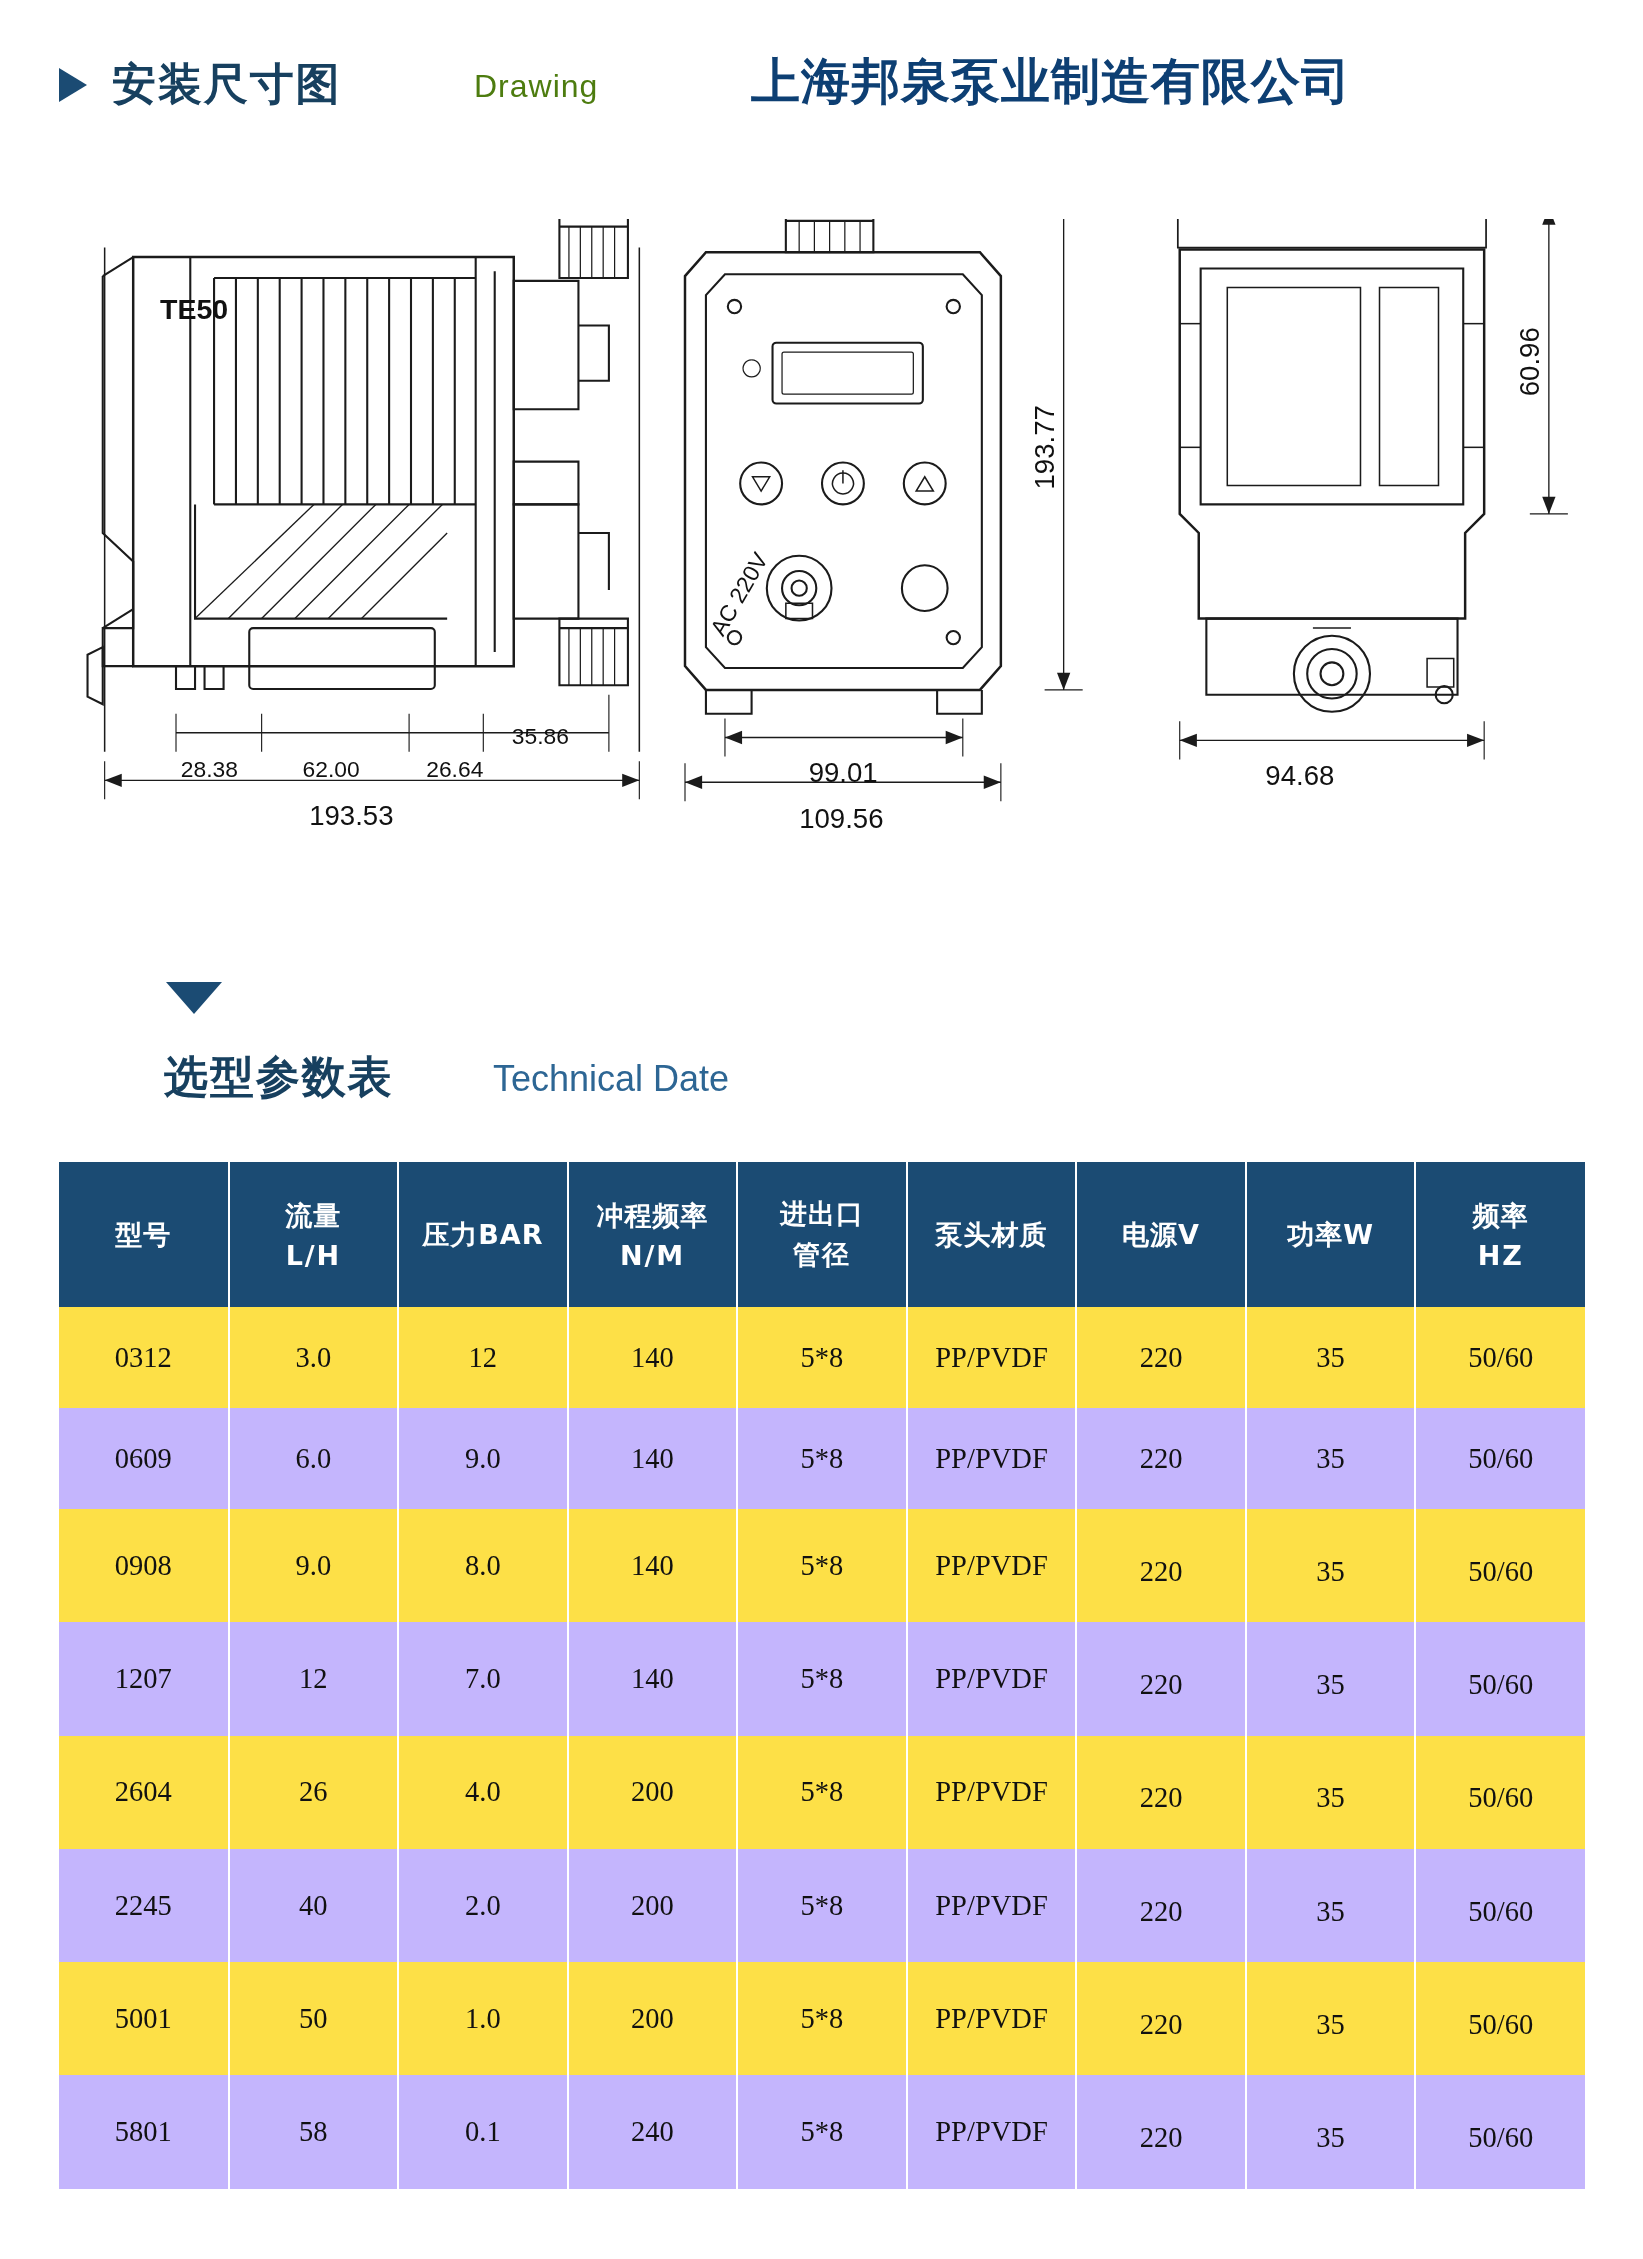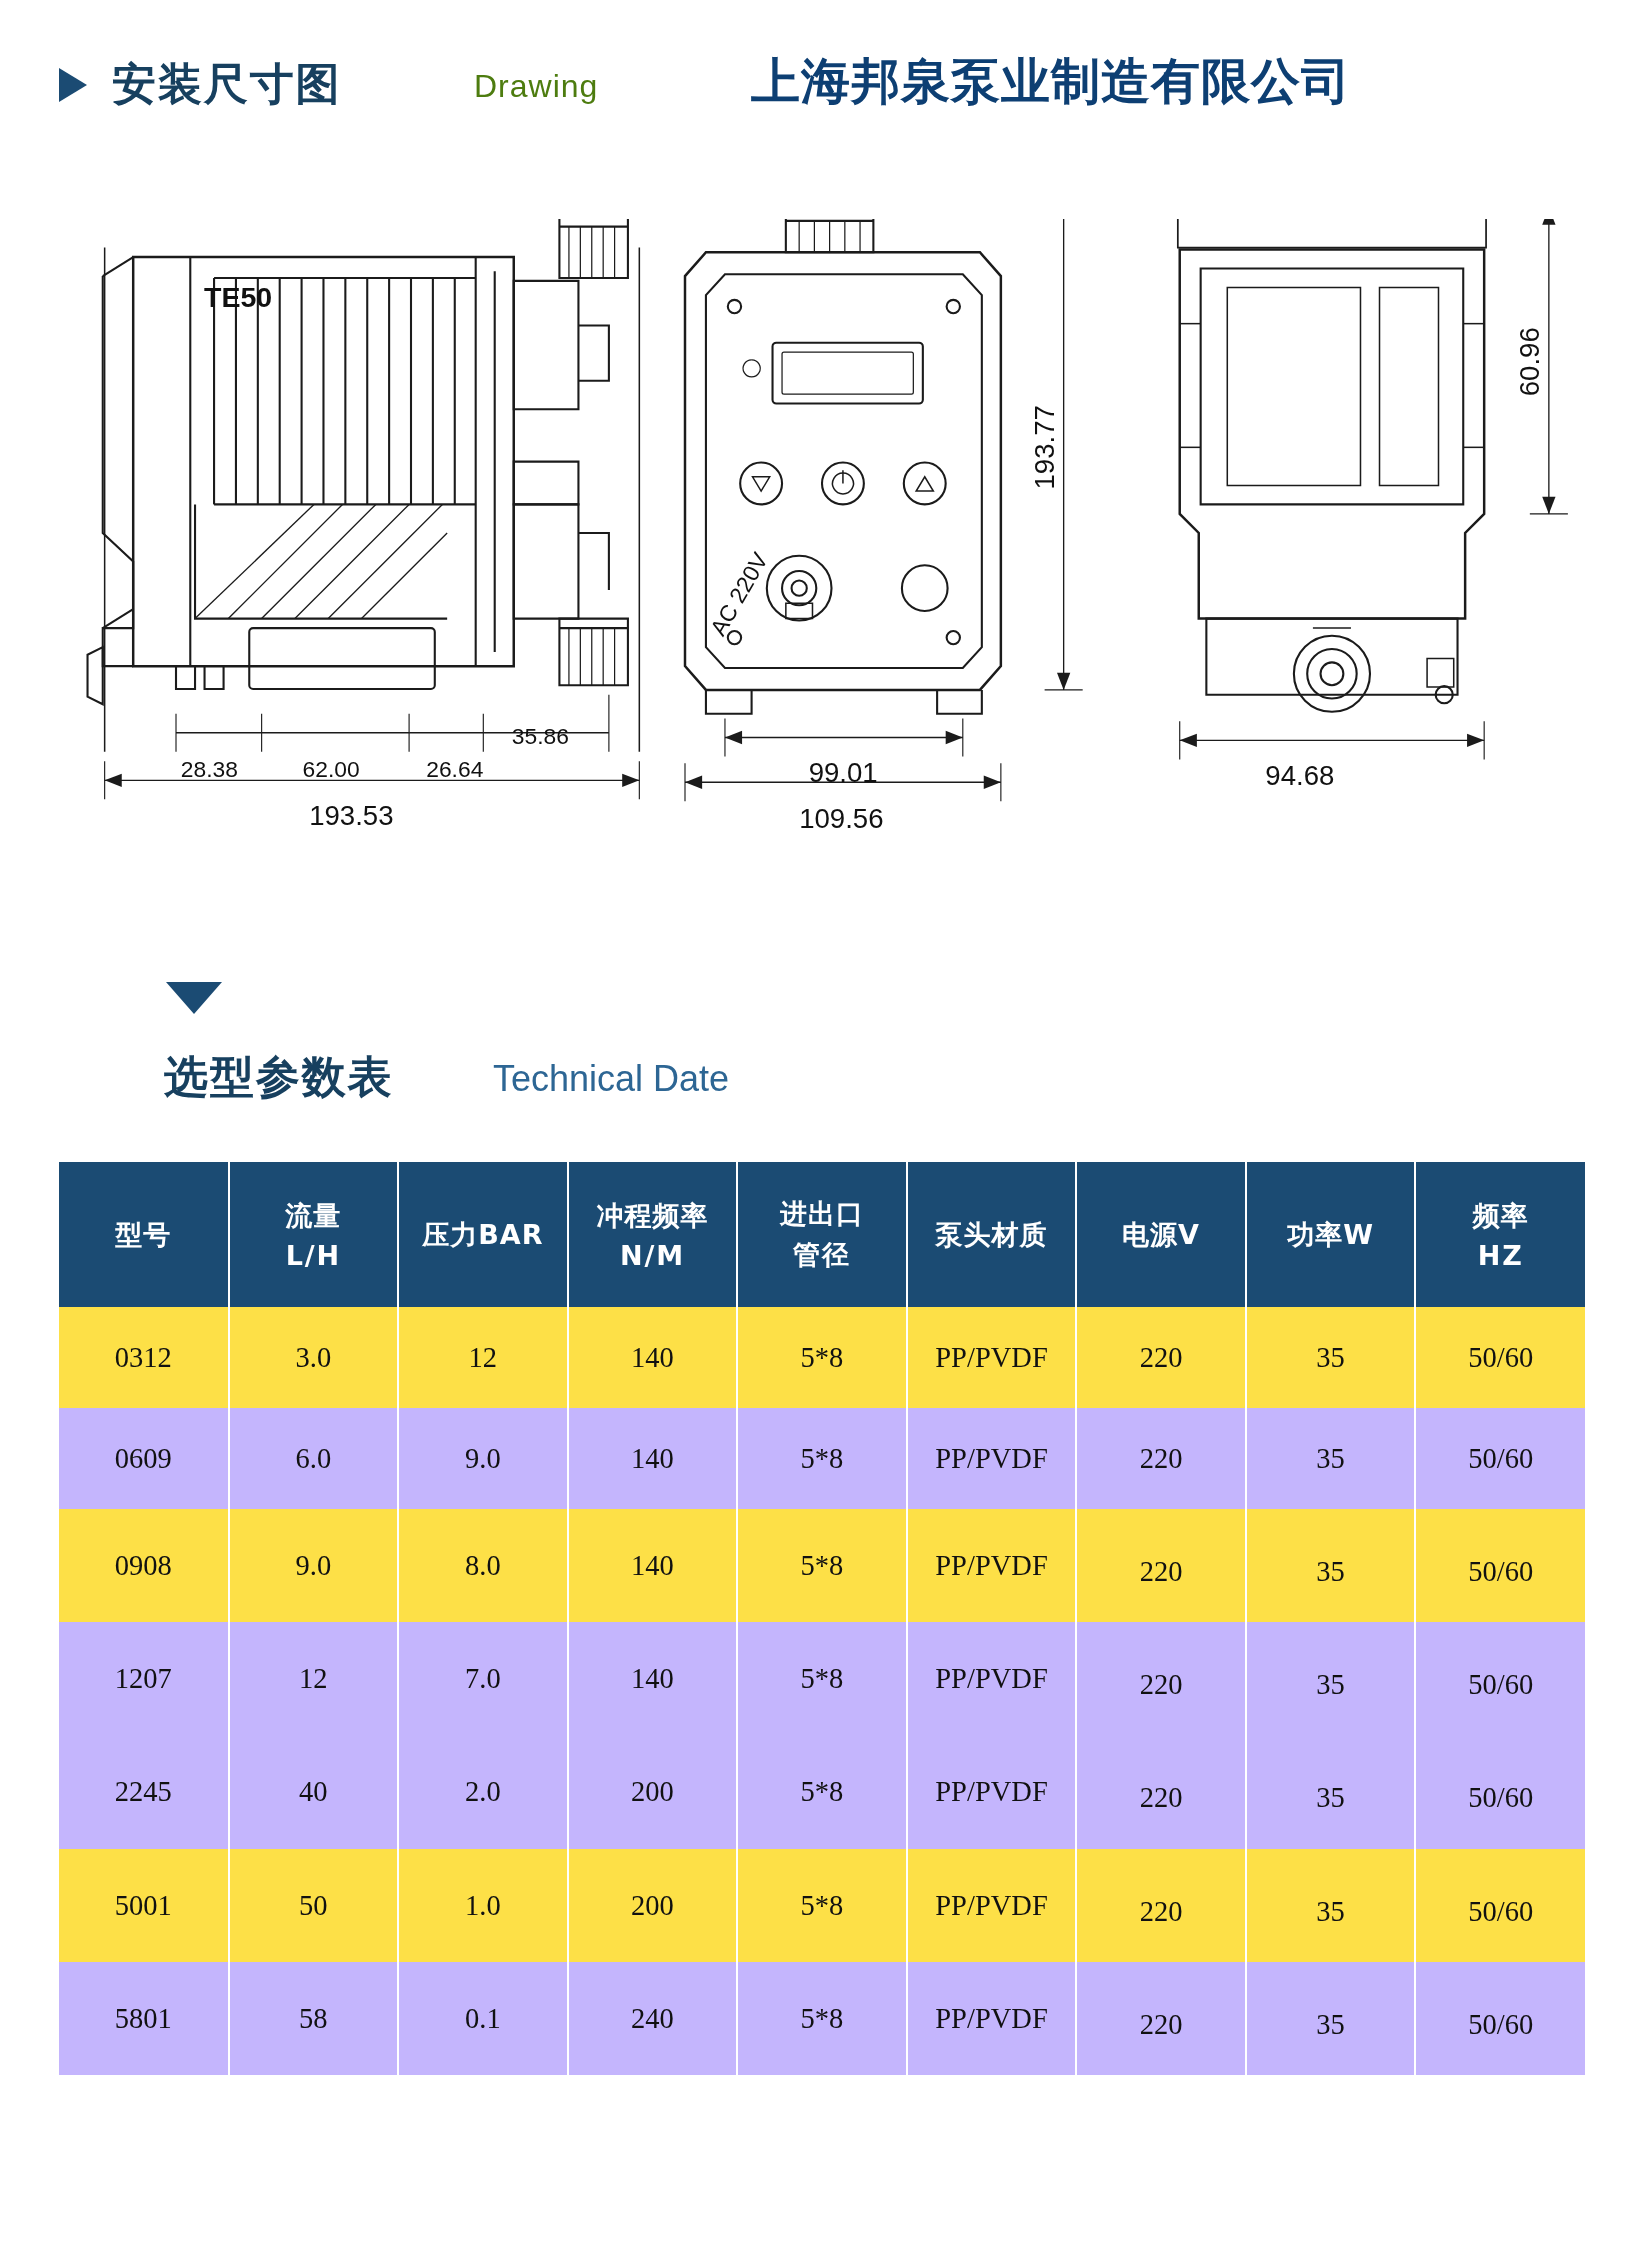--- a/index.html
+++ b/index.html
@@ -361,21 +361,21 @@
 
     <text class="dim" x="850" y="592">99.01</text>
     <text class="dim" x="840" y="640">109.56</text>
     <text class="dim" x="1108" y="240" transform="rotate(-90 1108 240)" text-anchor="middle">193.77</text>
 
     <text class="dim" x="1330" y="595">94.68</text>
     <text class="dim" x="1618" y="150" transform="rotate(-90 1618 150)" text-anchor="middle">60.96</text>
 
     <text class="dim-small" x="760" y="440" transform="rotate(-60 760 440)" font-size="15">AC  220V</text>
   </svg>
-  <div class="model-label" style="top:62px;margin-left:44px;">TE50</div>
+  <div class="model-label" style="top:74px;">TE50</div>
 </div>
 
 <div class="sec2-triangle"></div>
 <div class="sec2-cn">选型参数表</div>
 <div class="sec2-en">Technical Date</div>
 
 <table class="spec">
   <thead>
     <tr>
       <th>
@@ -449,20 +449,31 @@
       <td>1207</td>
       <td>12</td>
       <td>7.0</td>
       <td>140</td>
       <td>5*8</td>
       <td>PP/PVDF</td>
       <td class="nudge">220</td>
       <td class="nudge">35</td>
       <td class="nudge">50/60</td>
     </tr>
+    <tr class="odd">
+      <td>2604</td>
+      <td>26</td>
+      <td>4.0</td>
+      <td>200</td>
+      <td>5*8</td>
+      <td>PP/PVDF</td>
+      <td class="nudge">220</td>
+      <td class="nudge">35</td>
+      <td class="nudge">50/60</td>
+    </tr>
     <tr class="even">
       <td>2245</td>
       <td>40</td>
       <td>2.0</td>
       <td>200</td>
       <td>5*8</td>
       <td>PP/PVDF</td>
       <td class="nudge">220</td>
       <td class="nudge">35</td>
       <td class="nudge">50/60</td>

